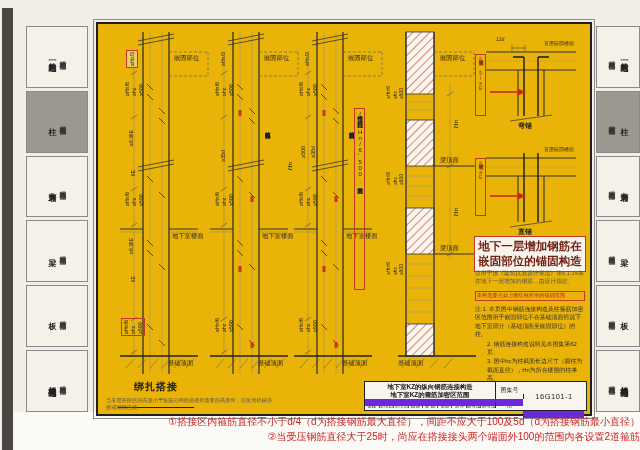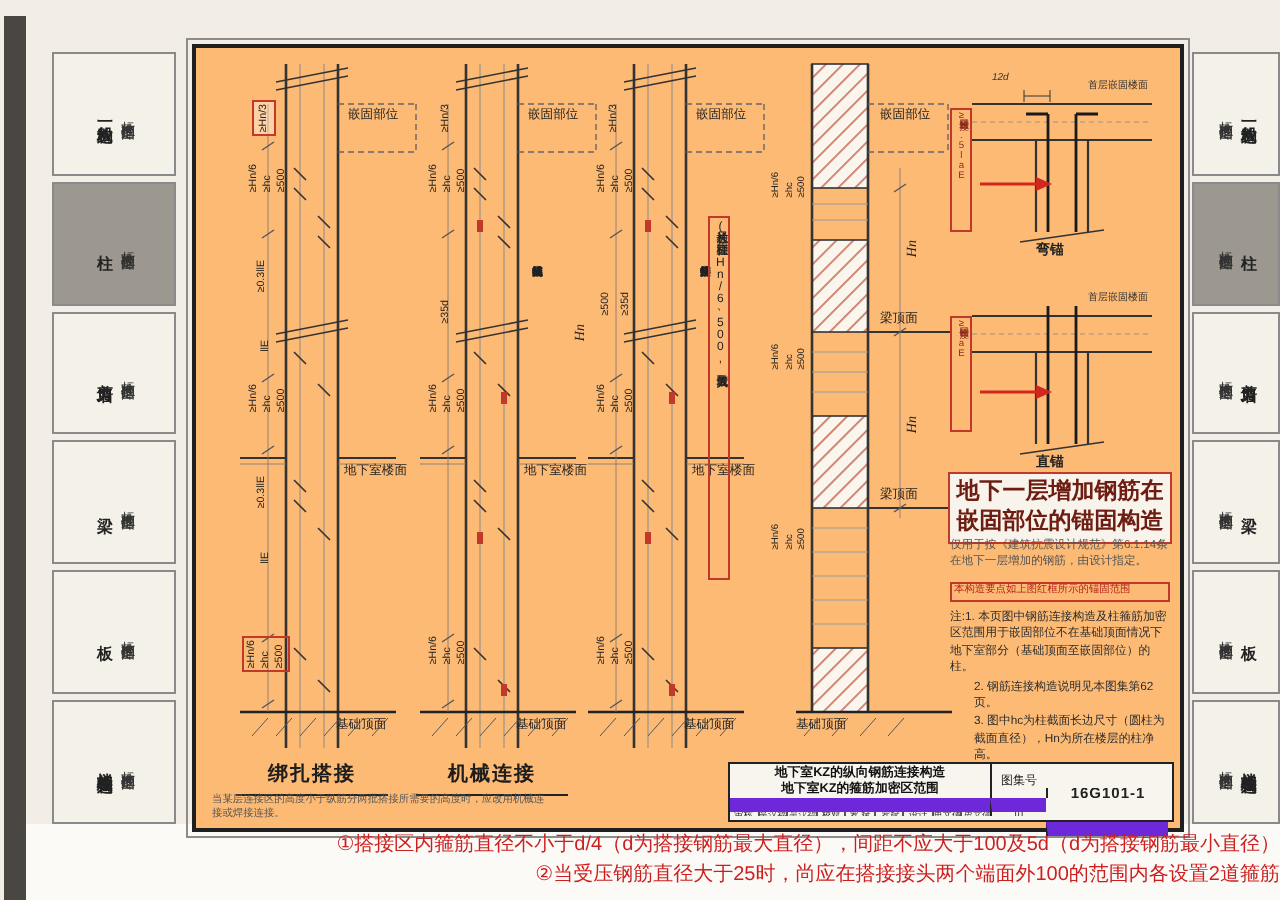--- a/index.html
+++ b/index.html
@@ -14,41 +14,41 @@
   .tabs.left{left:26px;width:62px;}
   .tabs.right{left:596px;width:44px;overflow:hidden;}
   .tab{flex:1;border:1px solid #8a8a8a;background:#f4f1e9;display:flex;align-items:center;
        justify-content:center;gap:4px;padding:2px 0;}
   .tab.active{background:#9c978f;}
   .vtxt{writing-mode:vertical-rl;text-orientation:upright;line-height:1;white-space:nowrap;}
   .vtxt.cat{font-size:8px;font-weight:bold;letter-spacing:0.5px;}
   .vtxt.det{font-size:7px;color:#333;letter-spacing:0.5px;}
 
   
-  .frame{position:absolute;left:96px;top:22px;width:492px;height:390px;background:#fdba74;
+  .frame{position:absolute;left:96px;top:22px;width:492px;height:390px;background:#eab308;
          border:2.5px solid #1f1f1f;outline:1px solid #8c8c8c;outline-offset:2px;}
   .linework{position:absolute;left:0;top:0;}
 
   .lab{position:absolute;font-size:6.3px;color:#222;white-space:nowrap;line-height:1;}
   .lab.sm{font-size:5px;color:#333;}
   .vd{writing-mode:vertical-rl;transform:rotate(180deg);font-size:5.3px;line-height:1.15;
       white-space:nowrap;color:#222;}
   .vd.single{position:absolute;}
   .vd.hn{font-size:7px;font-style:italic;font-family:"Liberation Serif",serif;}
   .stack{position:absolute;display:flex;gap:1px;}
   .stack.tiny .vd{font-size:4.8px;}
   .redbox{border:1.2px solid #c0392b;}
   .boxwrap{position:absolute;display:inline-flex;padding:1px 2px;background:rgba(255,255,255,0.35);}
   .vnote{position:absolute;writing-mode:vertical-rl;text-orientation:upright;font-size:5.5px;
          line-height:1.5;height:80px;color:#222;}
   .maxrule{position:absolute;left:256px;top:84px;height:176px;writing-mode:vertical-rl;
            text-orientation:upright;font-size:6px;line-height:1.2;padding:2px 1px;color:#222;}
 
   .caption{position:absolute;width:76px;text-align:center;font-size:10px;font-weight:bold;
-           border-bottom:1.2px solid #222;padding-bottom:3px;letter-spacing:1px;color:#1d1d1d;}
+           border-bottom:1.2px solid #222;padding-bottom:13px;letter-spacing:1px;color:#1d1d1d;}
   .lapnote{position:absolute;left:8px;top:373px;width:168px;font-size:5.2px;line-height:1.3;color:#555;}
 
   .detail-title{position:absolute;left:376px;top:212px;width:108px;border:1.6px solid #c0392b;
                 text-align:center;font-size:11.5px;font-weight:bold;color:#6e1d12;line-height:1.3;
                 padding:2px 1px;background:#f8f4ec;}
   .detail-note{position:absolute;left:377px;top:246px;width:110px;font-size:5.8px;line-height:1.35;color:#555;}
   .hl-line{position:absolute;left:377px;top:267px;width:106px;font-size:5.2px;color:#b3231c;
            border:1px solid #c0392b;padding:1px;line-height:1.15;}
   .notes{position:absolute;left:377px;top:281px;width:110px;font-size:5.9px;line-height:1.42;color:#2c2c2c;}
   .notes .n{margin:0 0 1px 0;}
@@ -61,21 +61,21 @@
           justify-content:center;overflow:hidden;}
   .tb .r1{border-top:none;}
   .tb .c1{border-left:none;}
   .tb-title{flex-direction:column;font-size:6.4px;font-weight:bold;line-height:1.25;color:#111;}
   .tb-sig{display:flex;padding:0;}
   .tb-sig span{flex:1;border-left:1px solid #555;font-size:4.6px;display:flex;align-items:center;
                justify-content:center;white-space:nowrap;overflow:hidden;}
   .tb-sig span:first-child{border-left:none;}
   .tb-sig .sig{font-style:italic;font-family:"Liberation Serif",serif;color:#3a3a3a;}
   .tb .cell-l{font-size:6px;}
-  .tb .cell-v{font-size:7.5px;font-weight:bold;letter-spacing:0.5px;margin-top:12px;}
+  .tb .cell-v{font-size:7.5px;font-weight:normal;letter-spacing:0.5px;margin-top:12px;}
 
   
   .bn{position:absolute;left:94px;top:414px;width:546px;color:#cc1f1f;}
   .bn-head{display:inline-block;font-size:10.5px;font-weight:bold;border-bottom:1.6px solid #cc1f1f;
            padding-bottom:0;}
   .bn-line{font-size:10px;white-space:nowrap;overflow:hidden;margin-top:1px;text-align:right;}
 </style>
 </head>
 <body>
 
@@ -301,21 +301,20 @@
     </div>
     <div class="detail-note">仅用于按《建筑抗震设计规范》第6.1.14条在地下一层增加的钢筋，由设计指定。</div>
     <div class="hl-line">本构造要点如上图红框所示的锚固范围</div>
     <div class="notes">
       <div class="n">注:1. 本页图中钢筋连接构造及柱箍筋加密区范围用于嵌固部位不在基础顶面情况下地下室部分（基础顶面至嵌固部位）的柱。</div>
       <div class="n ind">2. 钢筋连接构造说明见本图集第62页。</div>
       <div class="n ind">3. 图中hc为柱截面长边尺寸（圆柱为截面直径），Hn为所在楼层的柱净高。</div>
     </div>
 
     <span class="caption" style="left:20px;top:356px">绑扎搭接</span>
-    <span class="caption" style="left:110px;top:356px">机械连接</span>
     <div class="lapnote">当某层连接区的高度小于纵筋分两批搭接所需要的高度时，应改用机械连接或焊接连接。</div>
 
     <div class="tb">
       <div class="tb-title r1 c1">
         <span>地下室KZ的纵向钢筋连接构造</span>
         <span>地下室KZ的箍筋加密区范围</span>
       </div>
       <div class="cell-l r1">图集号</div>
       <div class="cell-v r1">16G101-1</div>
       <div class="tb-sig c1">

